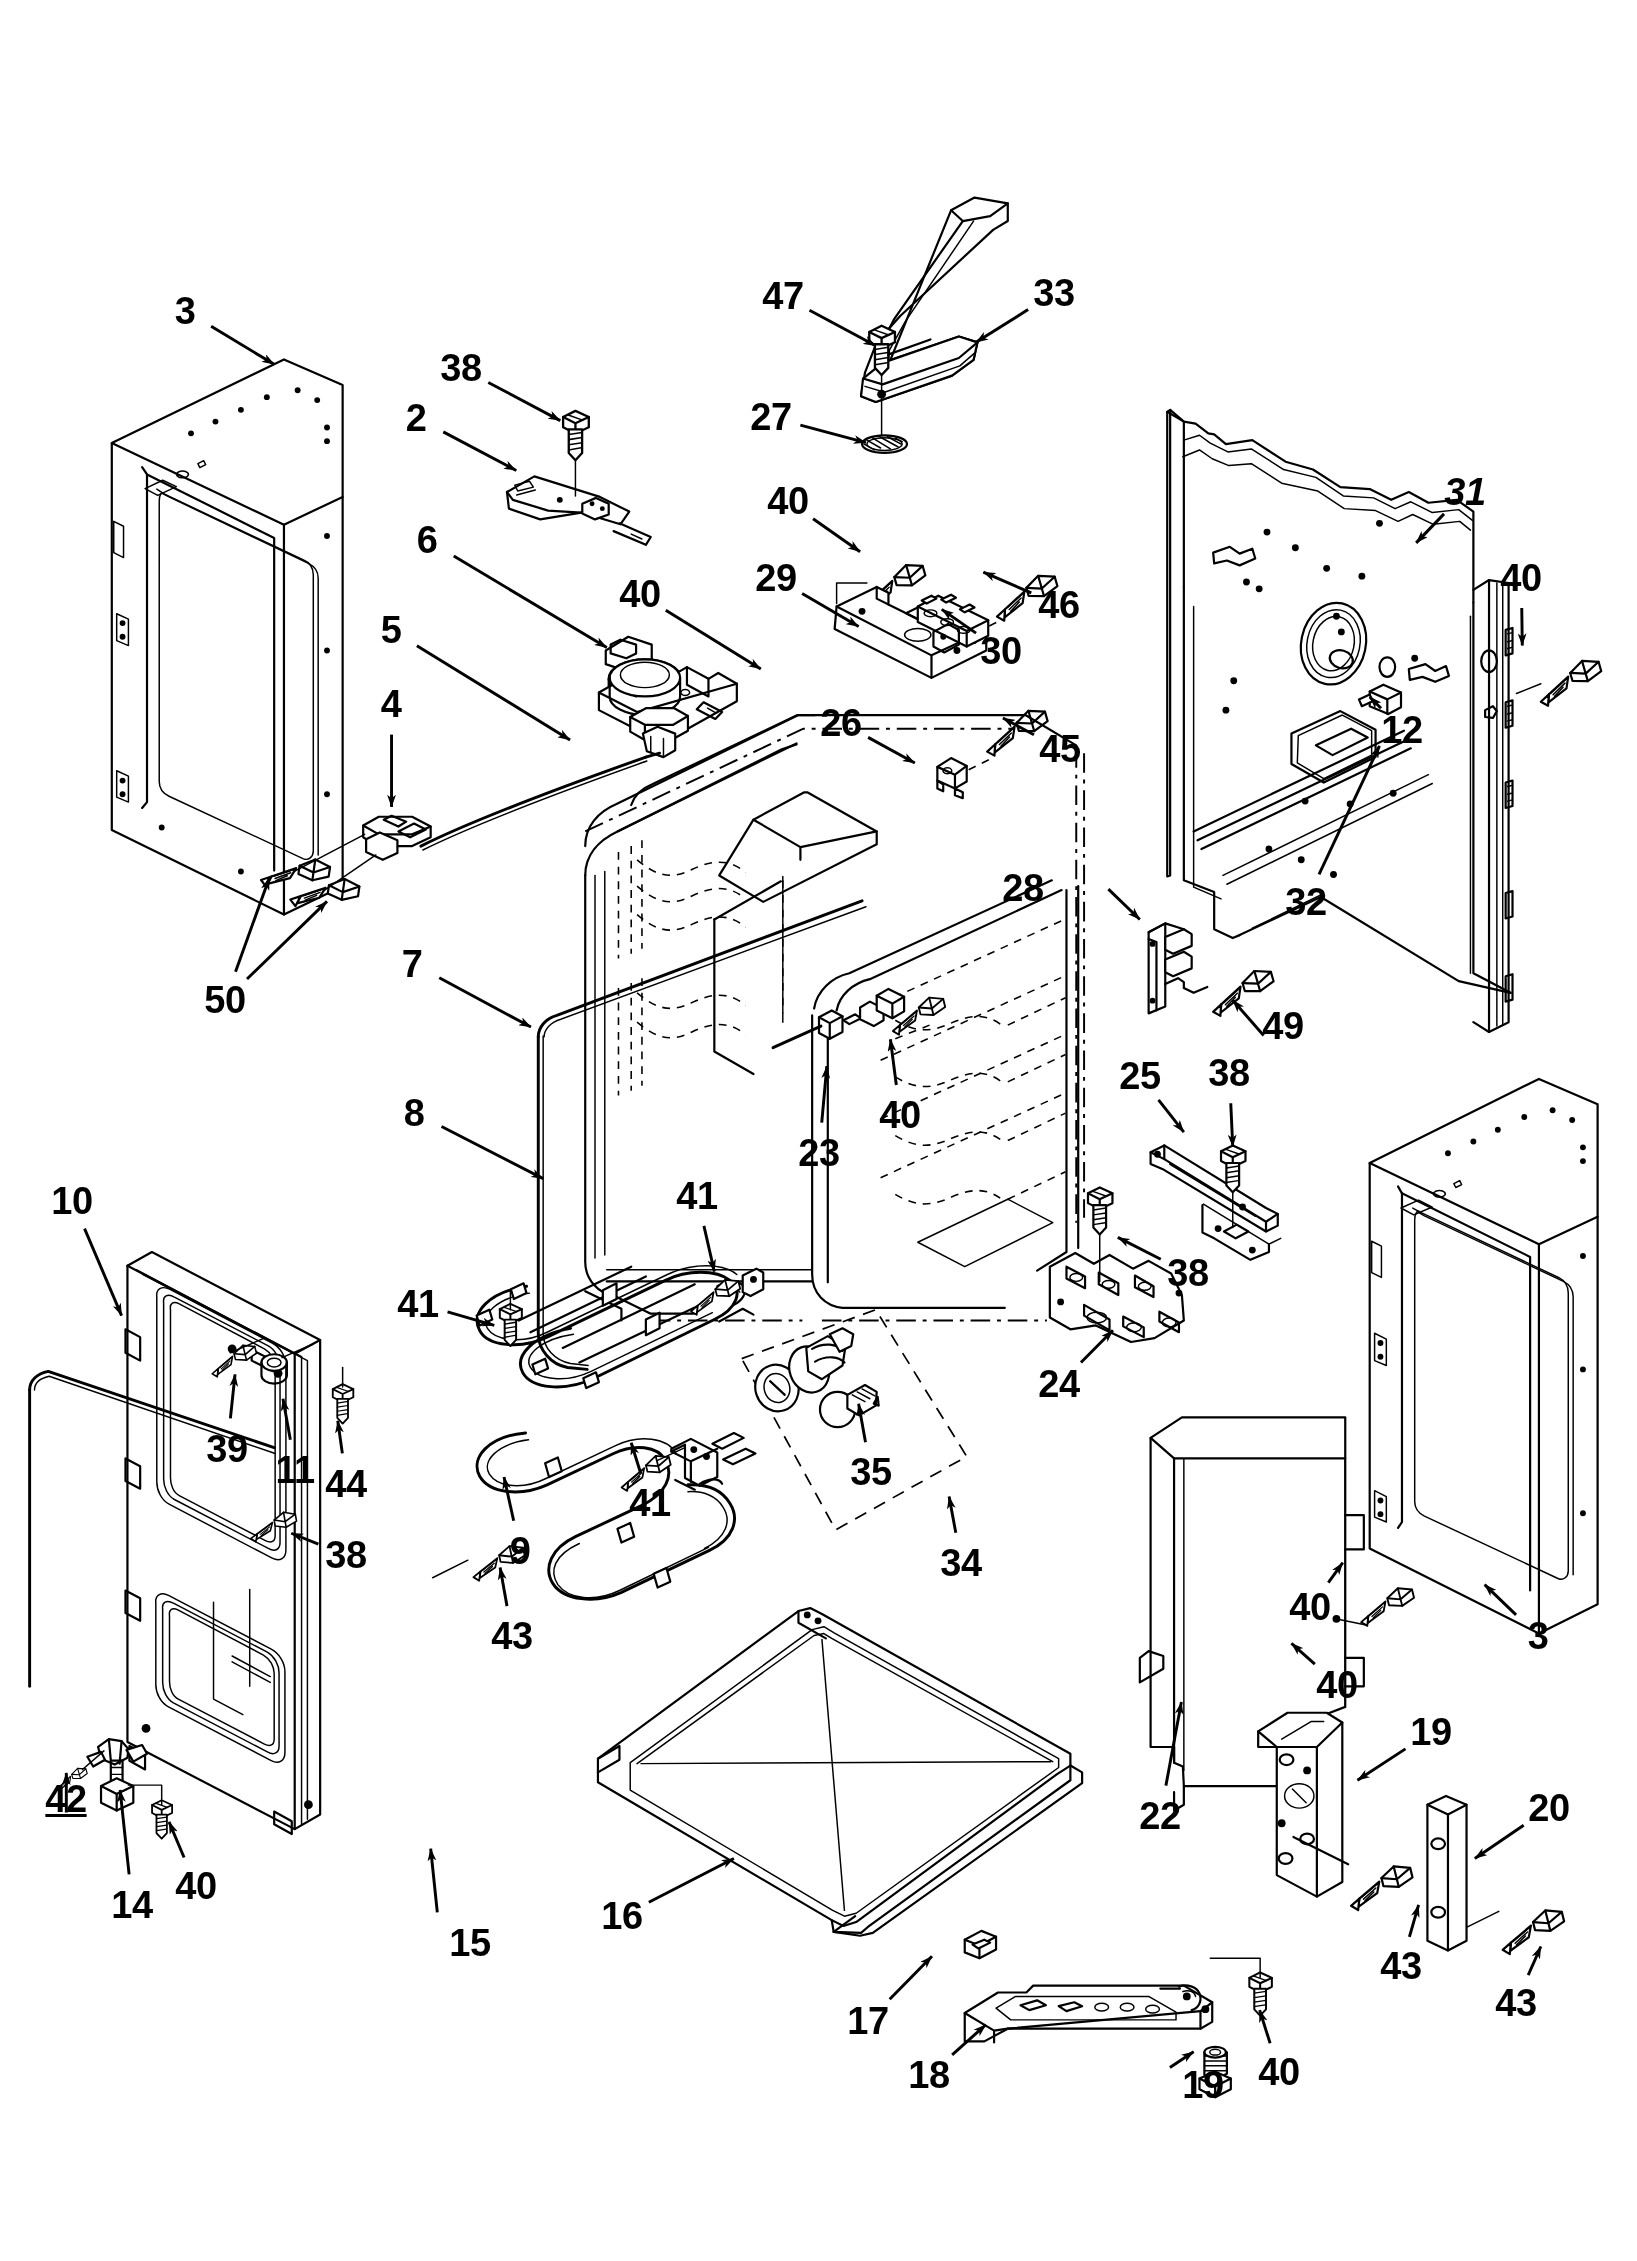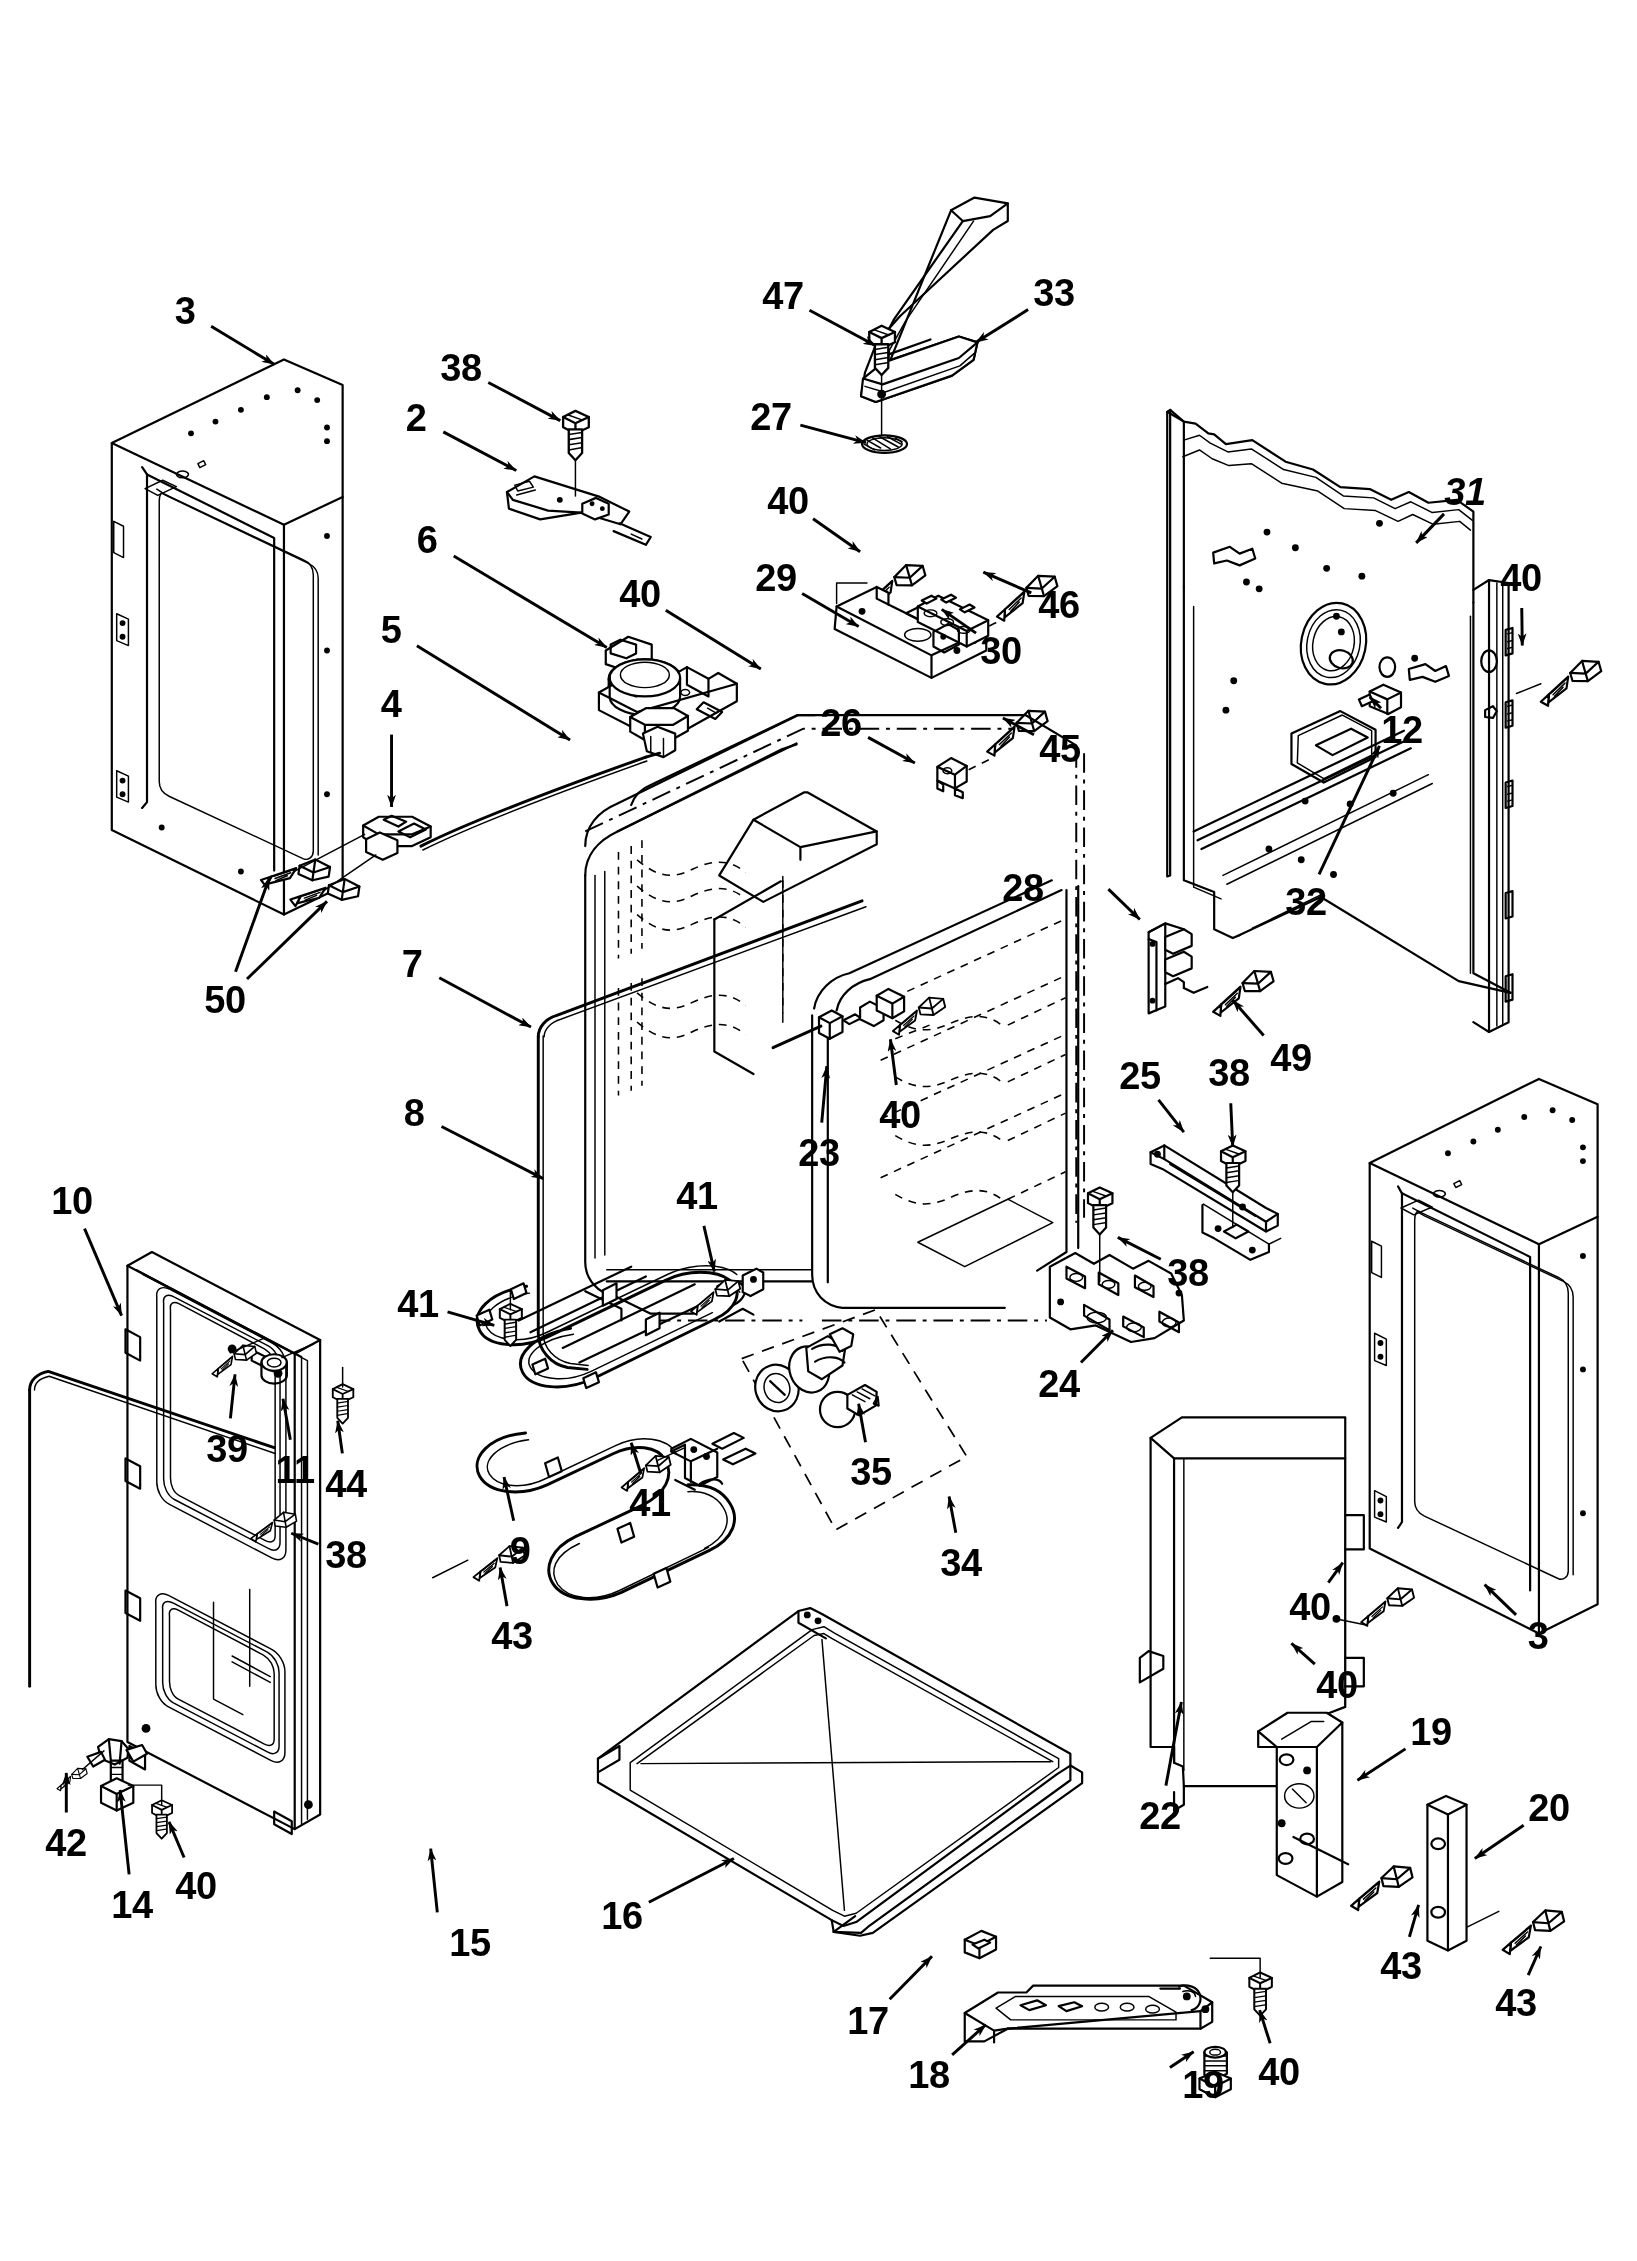--- a/index.html
+++ b/index.html
@@ -804,40 +804,40 @@
       <div class="callout" style="left: 776px; top: 578px;">29</div>
       <div class="callout" style="left: 1059px; top: 605px;">46</div>
       <div class="callout" style="left: 1001px; top: 651px;">30</div>
       <div class="callout" style="left: 841px; top: 723px;">26</div>
       <div class="callout" style="left: 1060px; top: 749px;">45</div>
       <div class="callout" style="left: 1465px; top: 492px; font-style: italic;">31</div>
       <div class="callout" style="left: 1521px; top: 578px;">40</div>
       <div class="callout" style="left: 1402px; top: 730px;">12</div>
       <div class="callout" style="left: 1306px; top: 902px;">32</div>
       <div class="callout" style="left: 1023px; top: 868px; margin-top: 20px;">28</div>
-      <div class="callout" style="left: 1283px; top: 1058px; margin-left: 8px;">49</div>
+      <div class="callout" style="left: 1283px; top: 1026px;">49</div>
       <div class="callout" style="left: 819px; top: 1153px; text-align: right;">23</div>
       <div class="callout" style="left: 900px; top: 1115px;">40</div>
       <div class="callout" style="left: 1140px; top: 1076px;">25</div>
       <div class="callout" style="left: 1229px; top: 1073px;">38</div>
       <div class="callout" style="left: 1188px; top: 1273px;">38</div>
       <div class="callout" style="left: 1059px; top: 1384px;">24</div>
       <div class="callout" style="left: 697px; top: 1196px;">41</div>
       <div class="callout" style="left: 418px; top: 1304px;">41</div>
       <div class="callout" style="left: 650px; top: 1503px;">41</div>
       <div class="callout" style="left: 520px; top: 1551px;">9</div>
       <div class="callout" style="left: 871px; top: 1472px;">35</div>
       <div class="callout" style="left: 961px; top: 1563px;">34</div>
       <div class="callout" style="left: 72px; top: 1201px;">10</div>
       <div class="callout" style="left: 227px; top: 1449px;">39</div>
       <div class="callout" style="left: 295px; top: 1470px;">11</div>
       <div class="callout" style="left: 346px; top: 1484px;">44</div>
       <div class="callout" style="left: 346px; top: 1555px;">38</div>
       <div class="callout" style="left: 512px; top: 1636px;">43</div>
-      <div class="callout" style="left: 66px; top: 1843px;">42</div>
+      <div class="callout" style="left: 66px; top: 1799px; text-decoration: underline;">42</div>
       <div class="callout" style="left: 132px; top: 1905px;">14</div>
       <div class="callout" style="left: 196px; top: 1886px;">40</div>
       <div class="callout" style="left: 440px; top: 1943px; margin-left: 30px;">15</div>
       <div class="callout" style="left: 622px; top: 1916px;">16</div>
       <div class="callout" style="left: 868px; top: 2021px;">17</div>
       <div class="callout" style="left: 929px; top: 2075px;">18</div>
       <div class="callout" style="left: 1203px; top: 2085px;">19</div>
       <div class="callout" style="left: 1279px; top: 2072px;">40</div>
       <div class="callout" style="left: 1160px; top: 1816px;">22</div>
       <div class="callout" style="left: 1337px; top: 1685px;">40</div>

